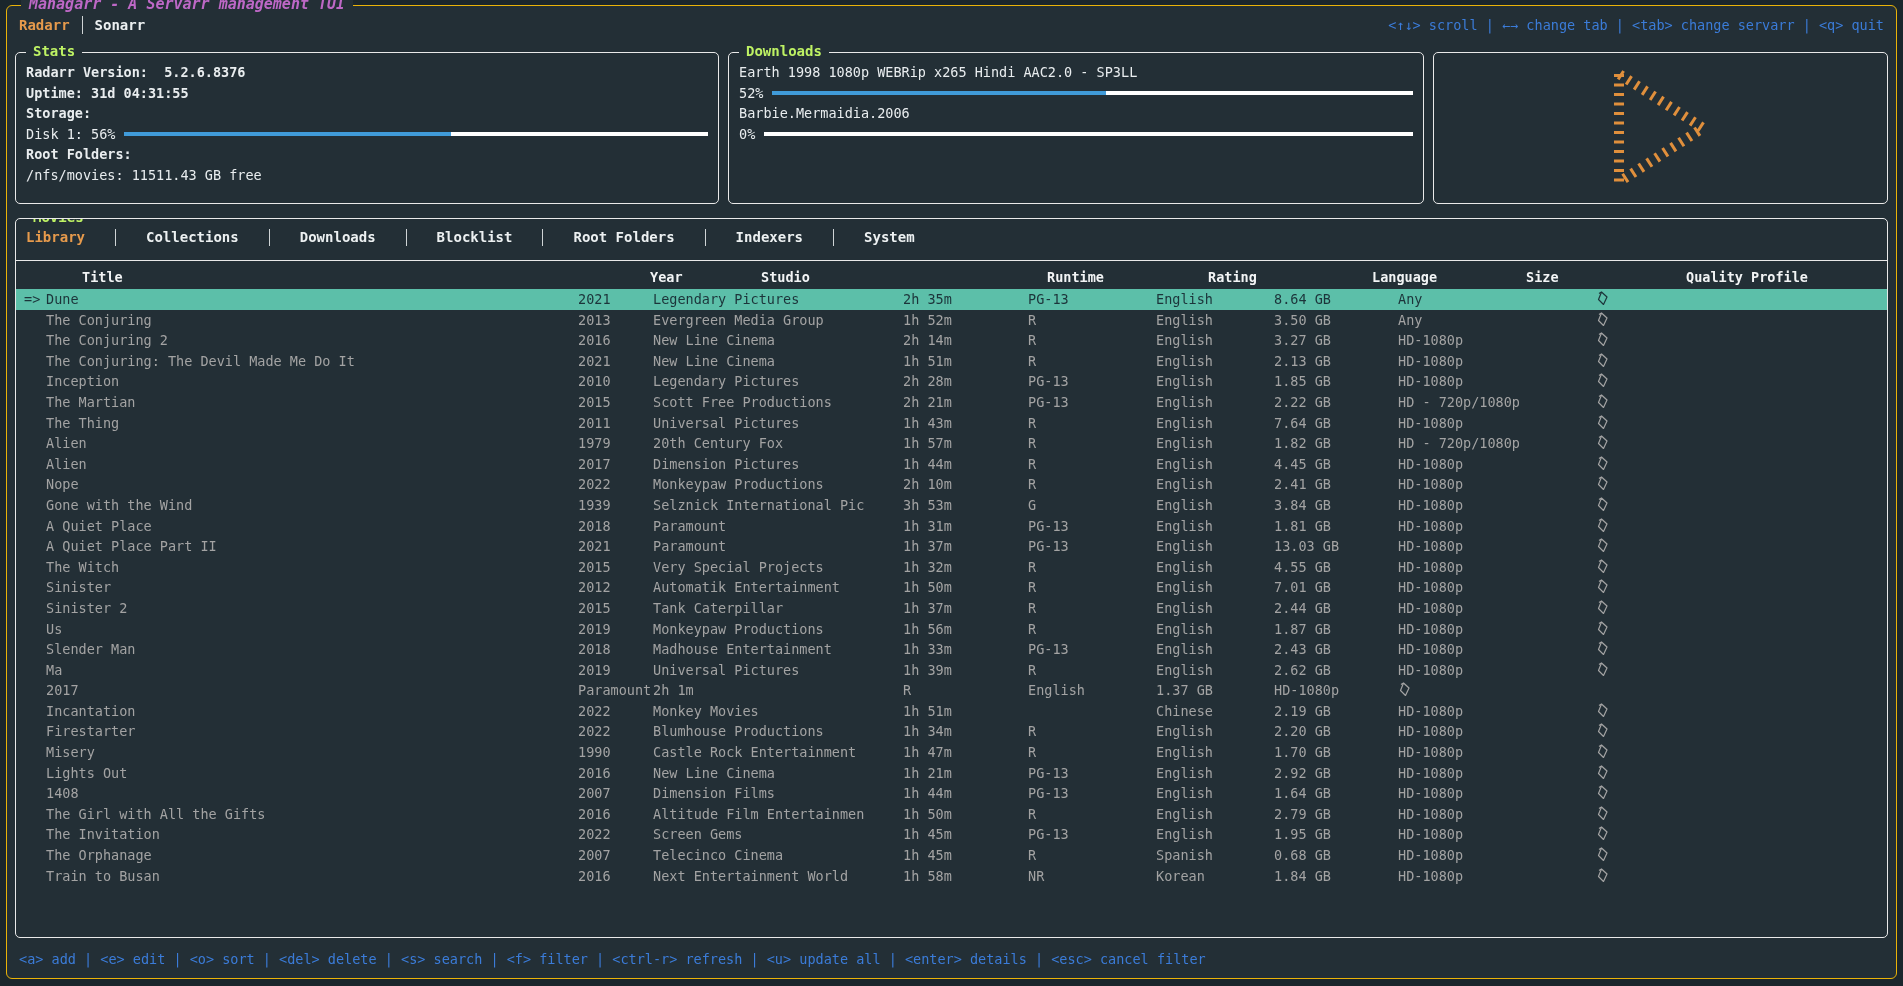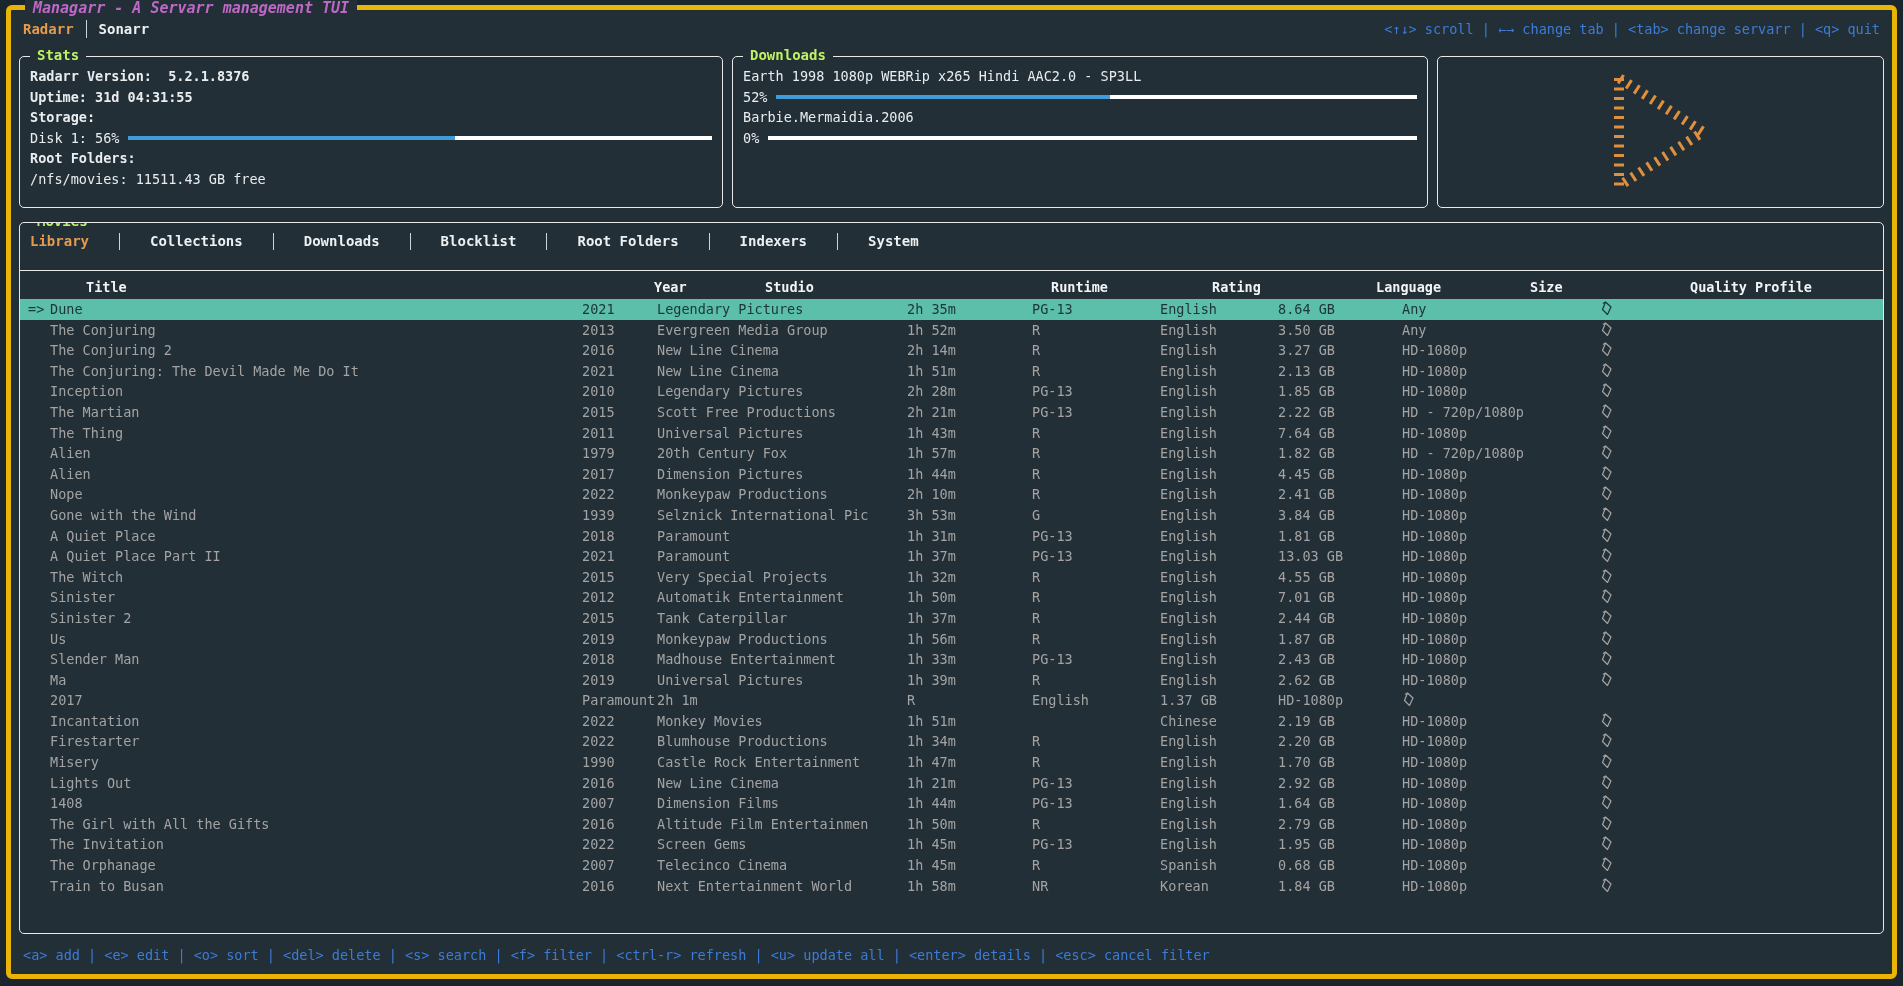--- a/index.html
+++ b/index.html
@@ -7,21 +7,21 @@
     width:1903px;height:986px;
     background:#1b262c;
     font-family:"DejaVu Sans Mono", monospace;
     color:#e9edef;
     overflow:hidden;
     position:relative;
   }
   .frame{
     position:absolute; inset:5px 6px 7px 6px;
     background:#232f36;
-    border:5px solid #eab308;
+    border:1px solid #eab308;
     border-radius:6px;
     display:flex; flex-direction:column;
   }
   .app-title{
     position:absolute; top:-11px; left:14px;
     background:#232f36; padding:0 8px;
     color:#bd68c6; font-style:italic; font-weight:bold;
     font-size:15px; white-space:pre;
   }
   
@@ -70,21 +70,21 @@
   .movies{
     flex:1;
     margin:14px 8px 6px 8px;
     position:relative;
     border:1px solid #e9e9e9; border-radius:5px;
     display:flex; flex-direction:column;
     overflow:hidden;
   }
   .mtabs{
     flex:0 0 32px; display:flex; align-items:center;
-    padding:2px 10px 13px 10px;
+    padding:2px 10px 7px 10px;
     border-bottom:1px solid #e9e9e9;
     gap:16px;
   }
   .mtabs .tab{font-size:14px;}
   .mtabs .tab-sep{margin:0 14px; height:17px;}
   
   .tbl{flex:1; padding-top:4px; font-size:13.5px;}
   .trow{
     display:grid;
     grid-template-columns:30px 532px 75px 250px 125px 128px 118px 124px 198px 128px 1fr;
@@ -117,21 +117,21 @@
         <span class="tab-sep"></span>
         <span class="tab">Sonarr</span>
       </div>
     <div class="global-keys">&lt;↑↓&gt; scroll | ←→ change tab | &lt;tab&gt; change servarr | &lt;q&gt; quit</div>
   </div>
 
   <div class="panels-row">
     <section class="panel stats">
       <span class="panel-title">Stats</span>
       <div class="panel-body">
-        <div class="line bold">Radarr Version:  5.2.1.8376</div>
+        <div class="line bold">Radarr Version:  5.2.6.8376</div>
         <div class="line bold">Uptime: 31d 04:31:55</div>
         <div class="line bold">Storage:</div>
         <div class="bar-row">
           <span class="bar-label">Disk 1: 56%</span>
           <span class="bar">
               <span class="fill" style="width: 56%;"></span>
             </span>
         </div>
         <div class="line bold">Root Folders:</div>
         <div class="line">/nfs/movies: 11511.43 GB free</div>

